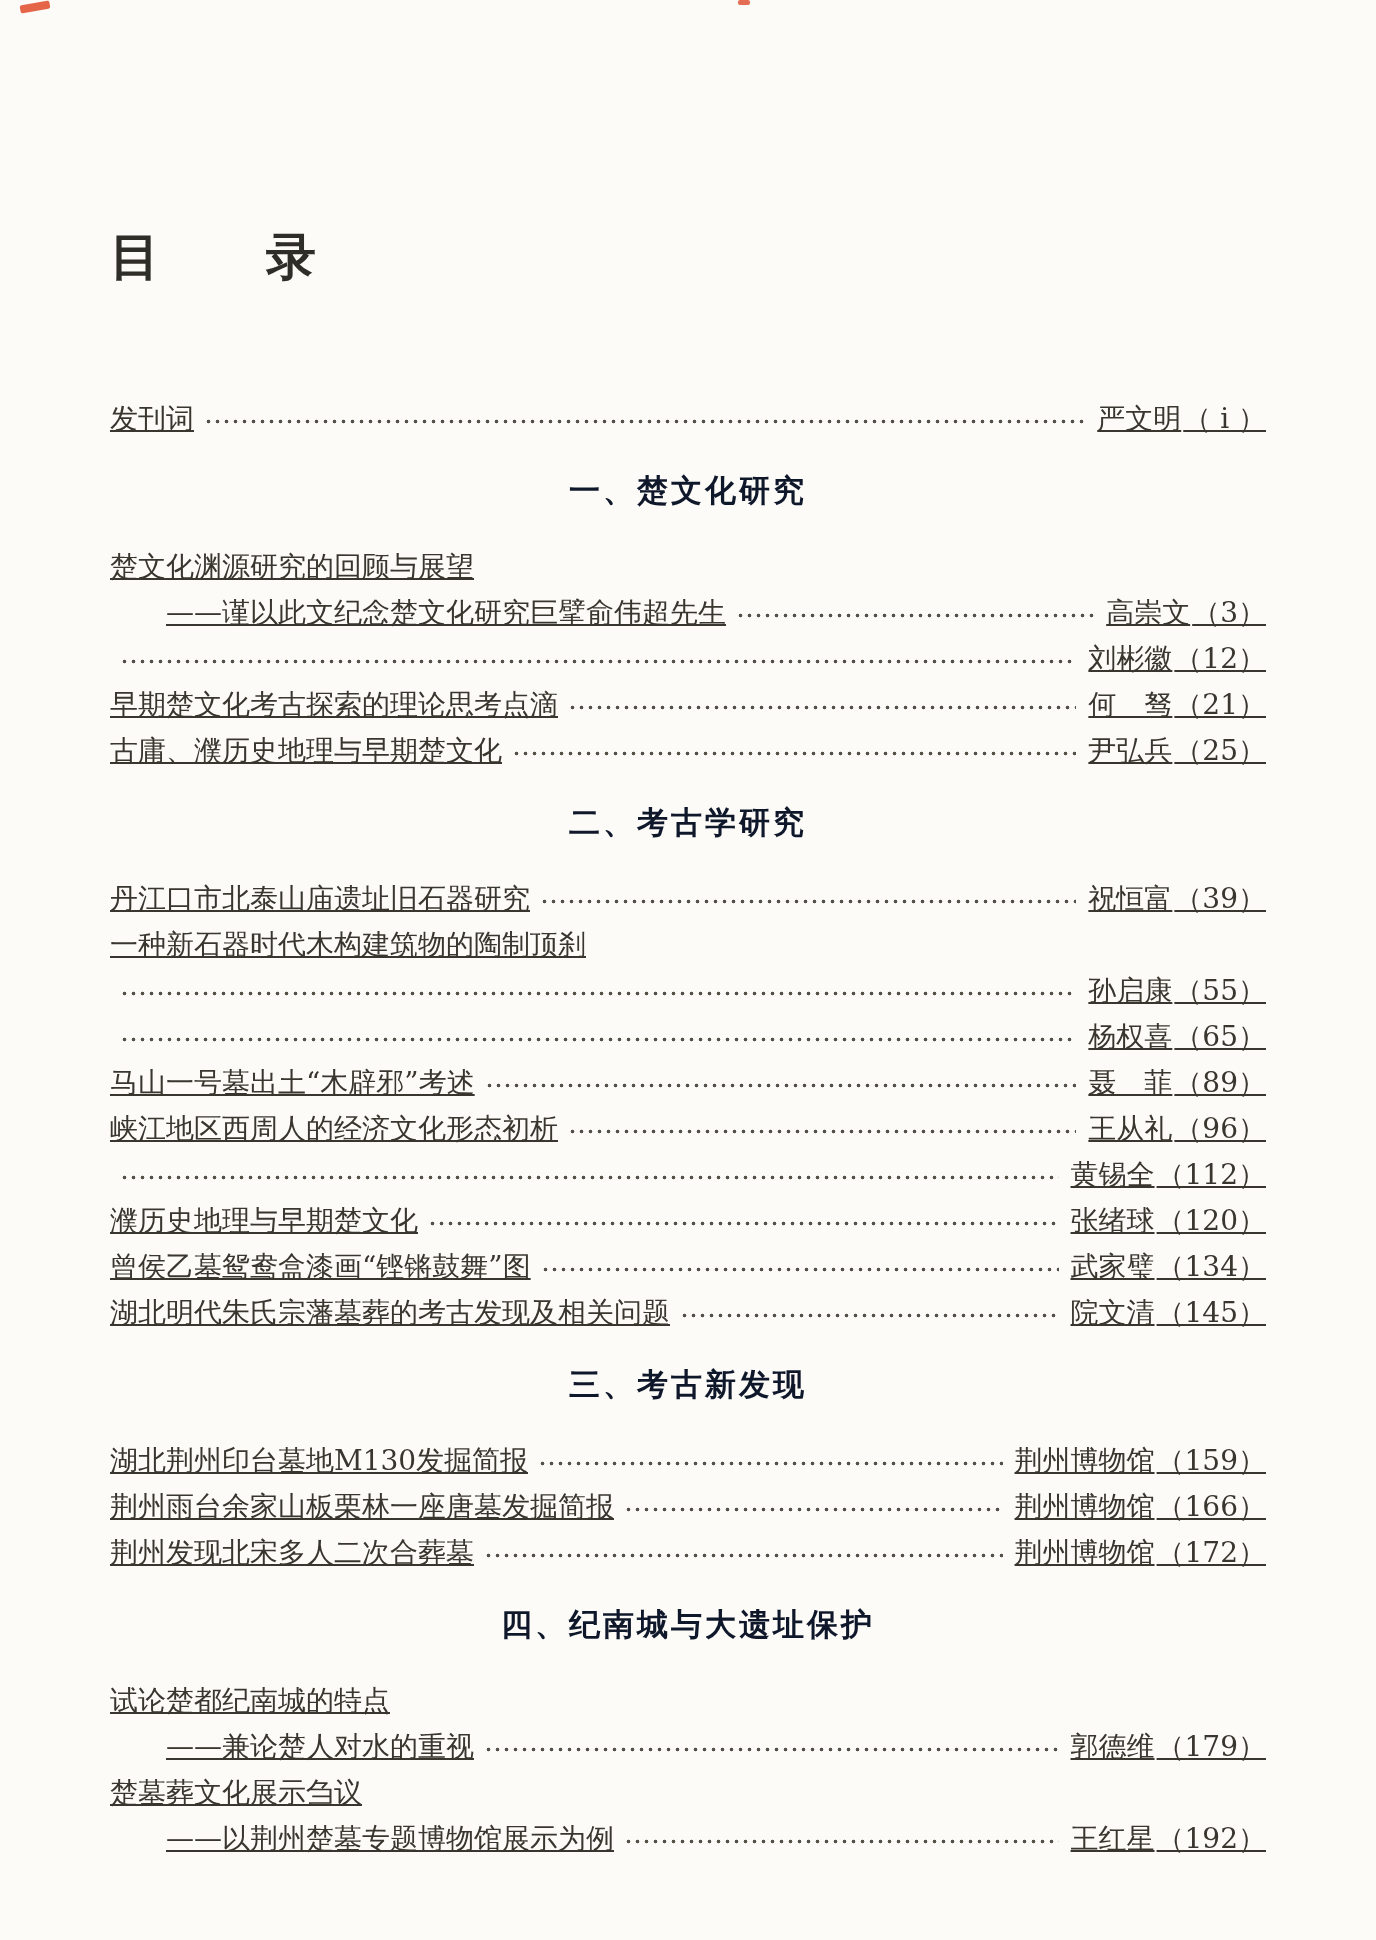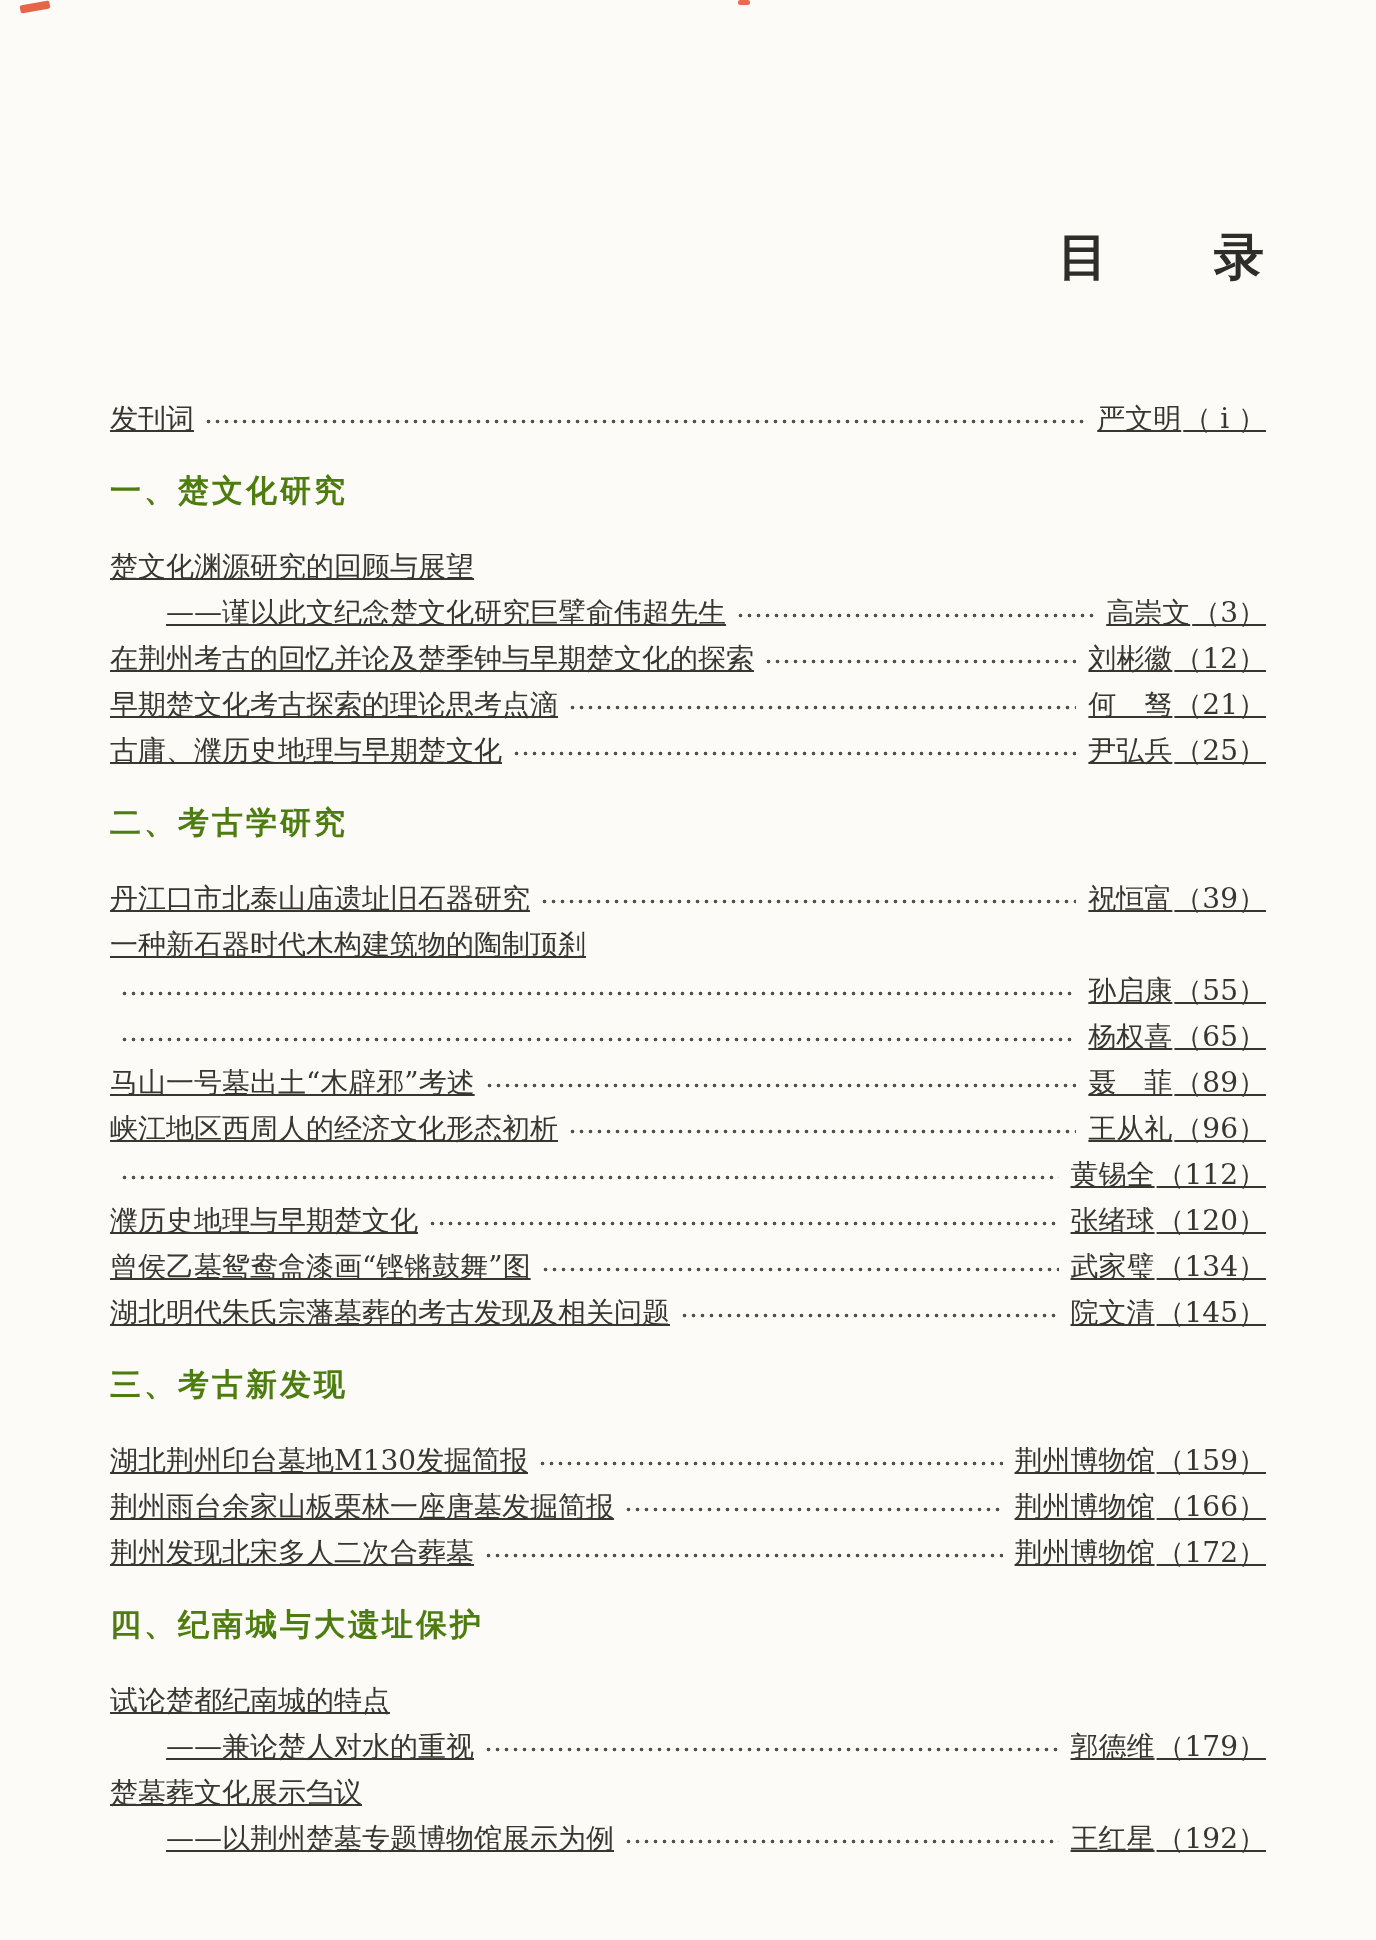--- a/index.html
+++ b/index.html
@@ -19,21 +19,21 @@
     overflow:hidden;
   }
   .scan-artifact{
     position:absolute;
     background:#e04a2a;
     border-radius:2px;
   }
   .artifact-1{ left:20px; top:3px; width:30px; height:8px; transform:rotate(-10deg); opacity:.85;}
   .artifact-2{ left:738px; top:0px; width:12px; height:5px; opacity:.8;}
   .doc-title{
-    text-align:right;
+    text-align:left;
     font-size:50px;
     font-weight:700;
     color:#2f2d28;
     letter-spacing:2px;
     line-height:70px;
     margin:0 0 104px 0;
   }
   .toc{
     font-size:28px;
     line-height:46px;
@@ -62,25 +62,25 @@
     background-position:0 58%;
   }
   .author{
     flex:0 0 auto;
     margin-right:2px;
   }
   .pageno{
     flex:0 0 auto;
   }
   .section-heading{
-    text-align:left;
+    text-align:center;
     font-family:"DejaVu Sans","Liberation Sans",sans-serif;
     font-weight:700;
     font-size:31px;
-    color:#4d7c0f;
+    color:#0f172a;
     line-height:44px;
     margin:26px 0 32px 0;
     letter-spacing:3px;
   }
 </style>
 </head>
 <body>
 
 <div class="page">
 
@@ -103,21 +103,20 @@
         <div class="toc-row">
           <span class="line-text">楚文化渊源研究的回顾与展望</span>
         </div>
         <div class="toc-row">
           <span class="line-text indent">——谨以此文纪念楚文化研究巨擘俞伟超先生</span>
           <span class="leader"></span>
           <span class="author">高崇文</span>
           <span class="pageno">（3）</span>
         </div>
         <div class="toc-row">
-          <span class="line-text">在荆州考古的回忆并论及楚季钟与早期楚文化的探索</span>
           <span class="leader"></span>
           <span class="author">刘彬徽</span>
           <span class="pageno">（12）</span>
         </div>
         <div class="toc-row">
           <span class="line-text">早期楚文化考古探索的理论思考点滴</span>
           <span class="leader"></span>
           <span class="author">何　驽</span>
           <span class="pageno">（21）</span>
         </div>

